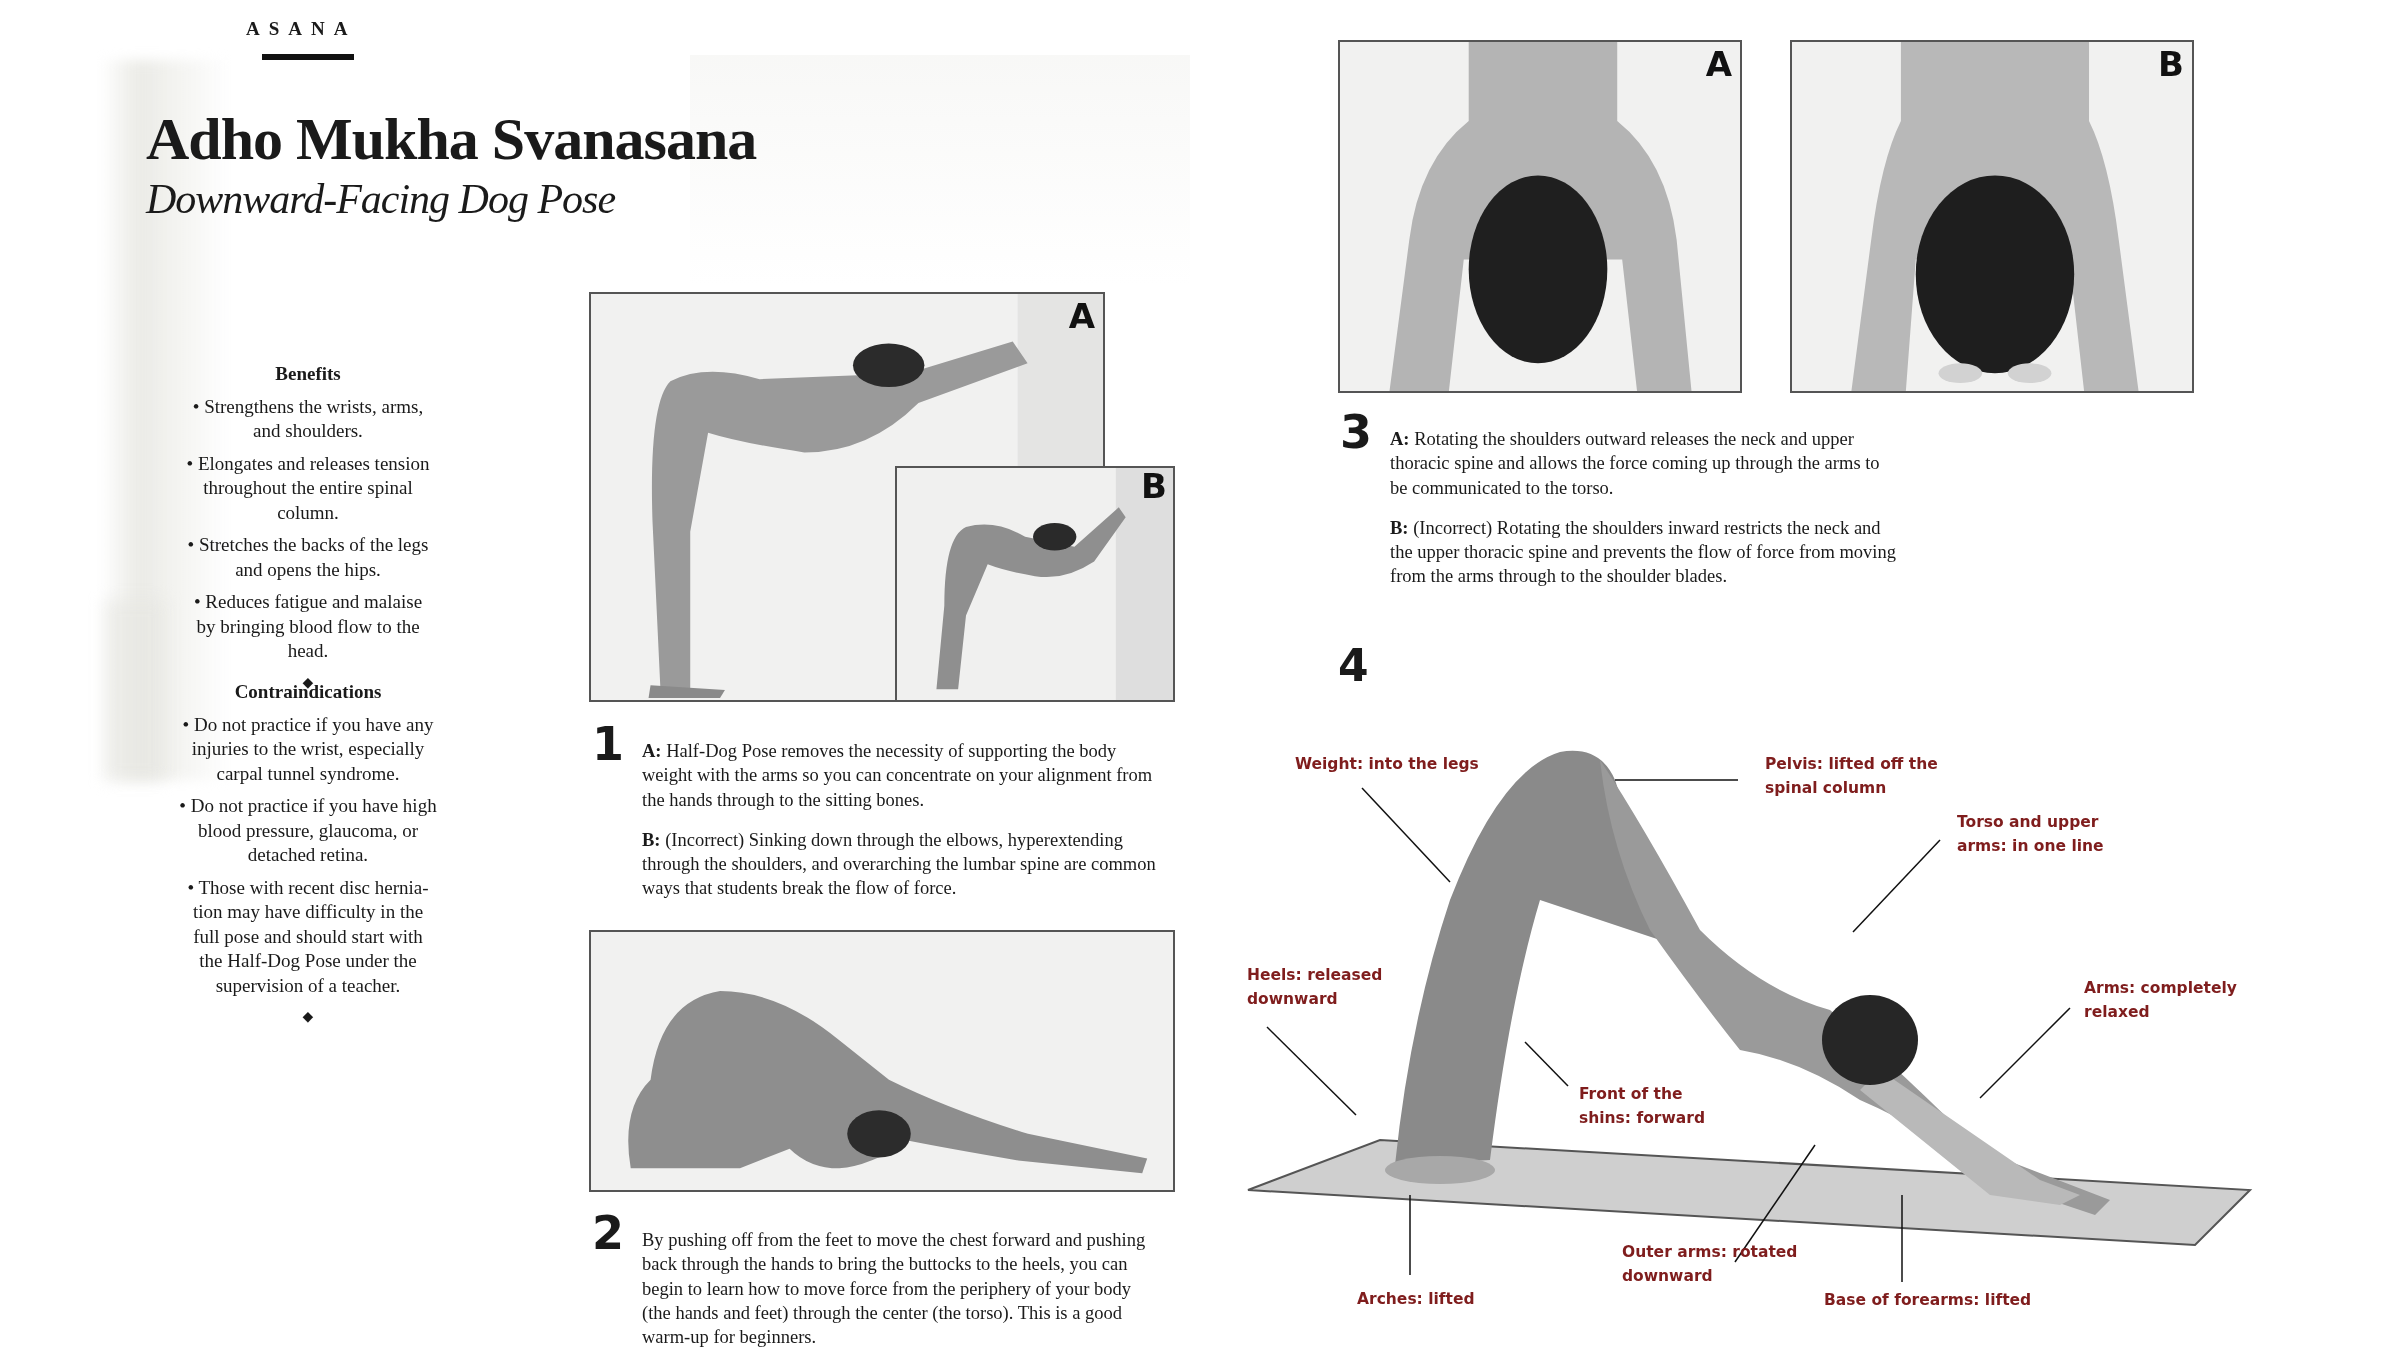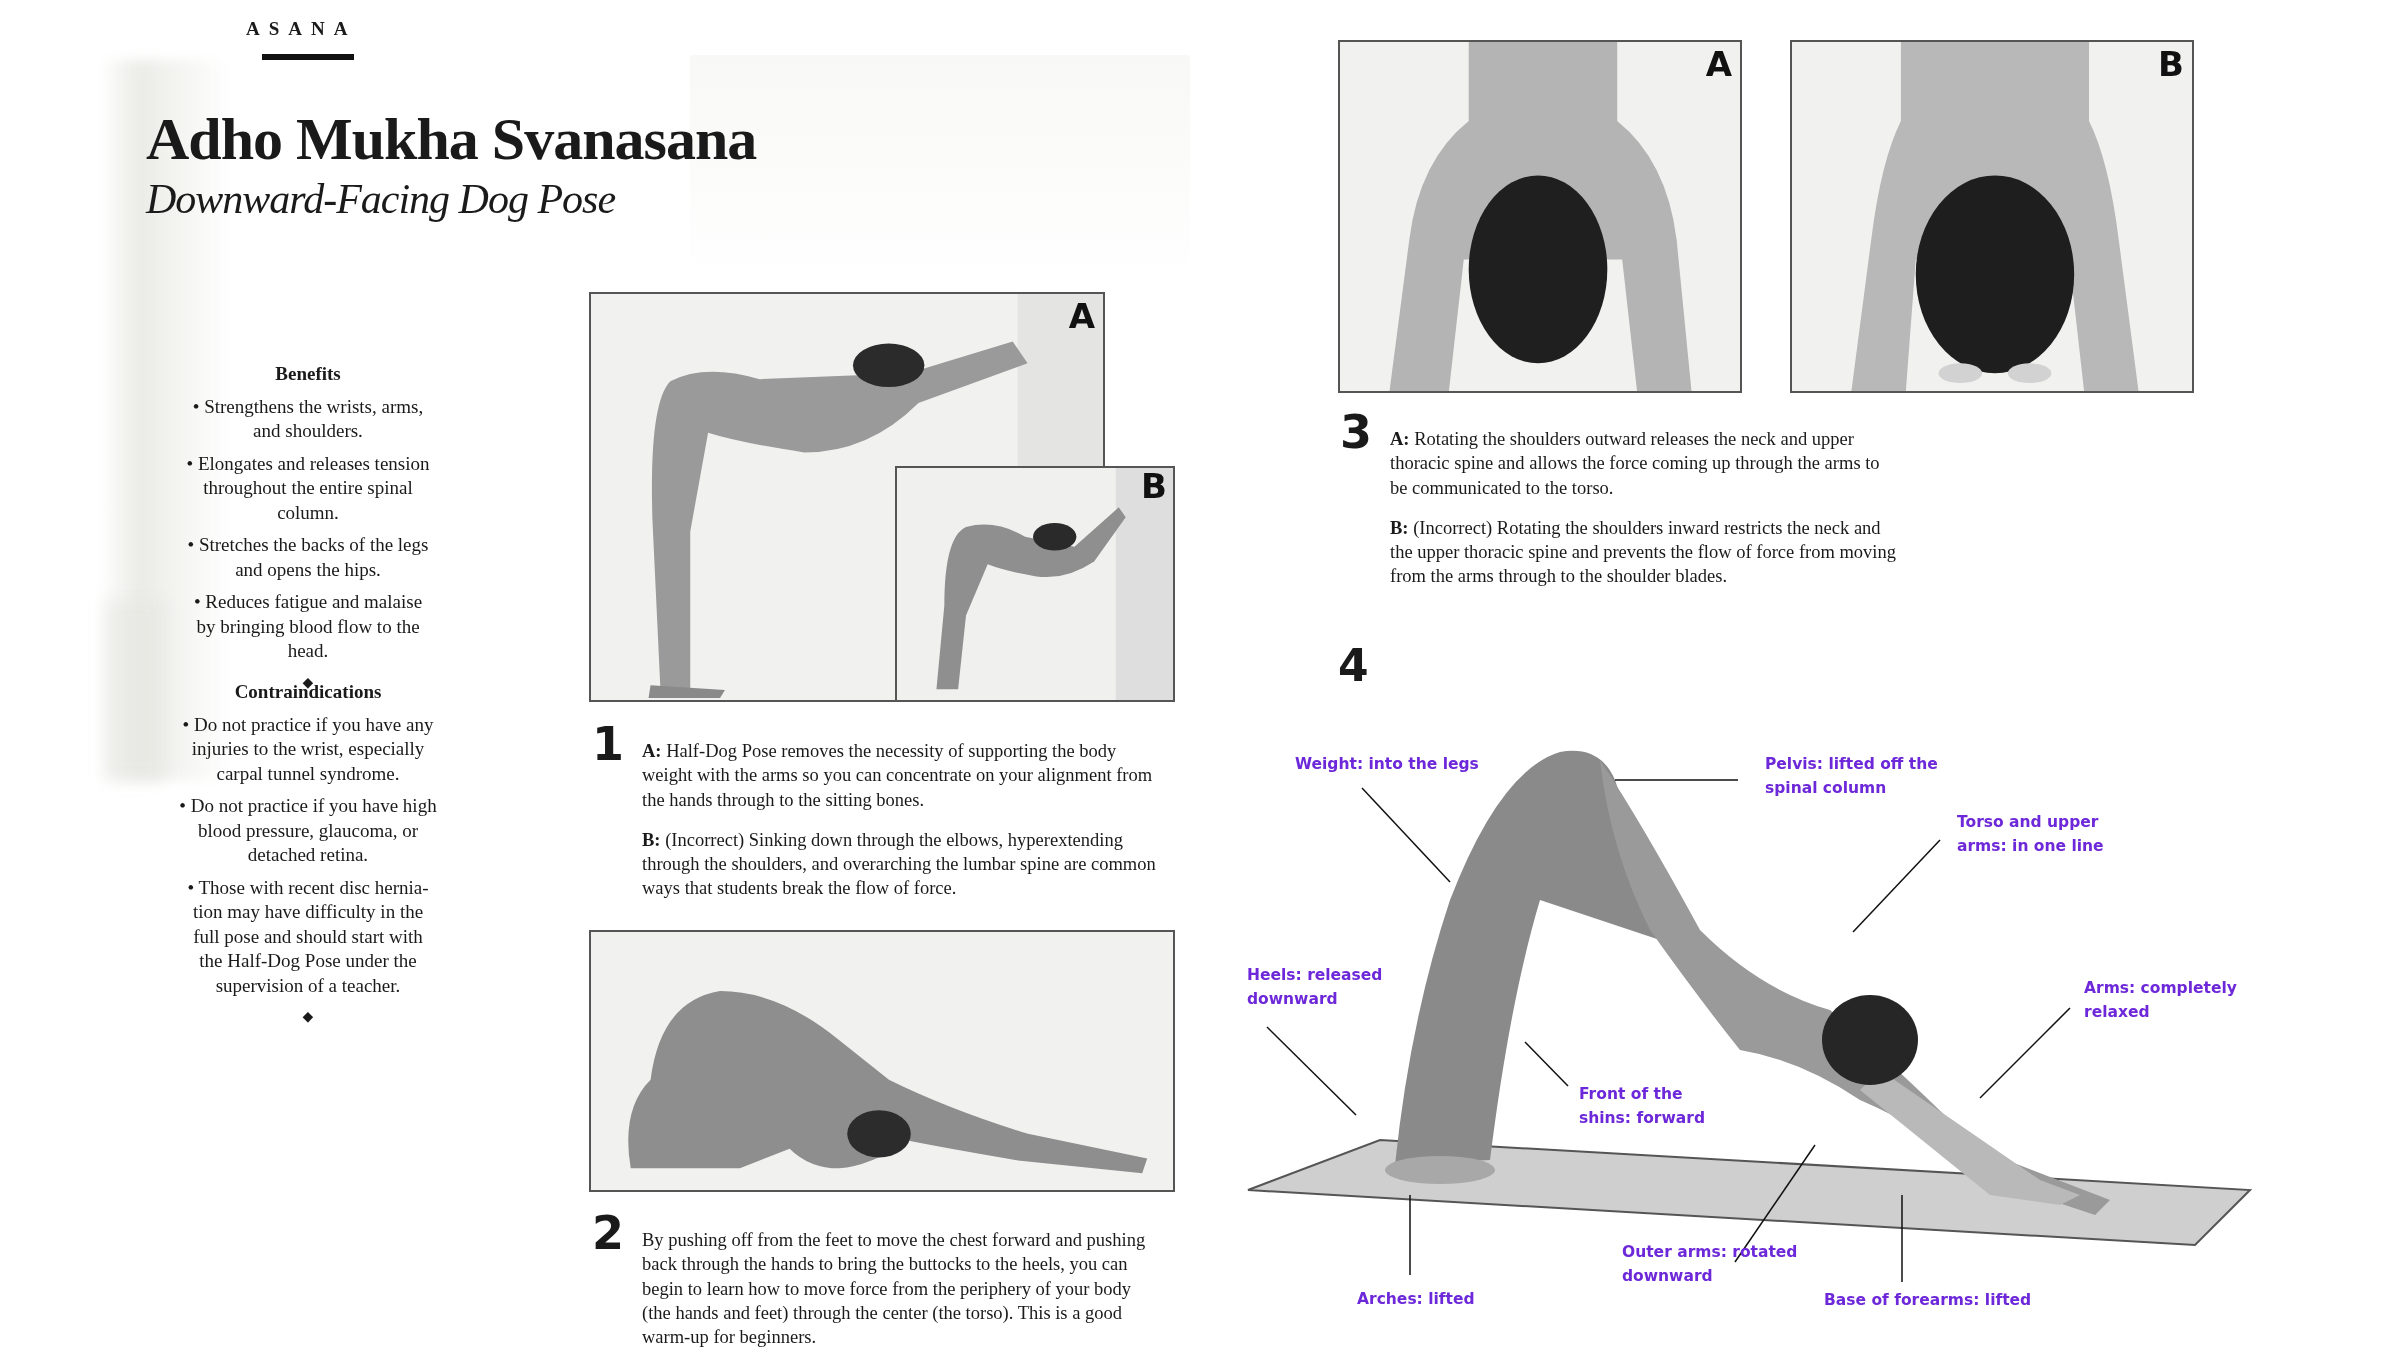--- a/index.html
+++ b/index.html
@@ -25,21 +25,21 @@
   .photo { position:absolute; border:2px solid #555; background:#f1f1f0; overflow:hidden; box-sizing:border-box; }
   .photo svg { position:absolute; left:0; top:0; width:100%; height:100%; }
   .photo-label { position:absolute; font-family:"DejaVu Sans","Liberation Sans",sans-serif; font-weight:bold; font-size:34px; color:#111; }
 
   .caption { position:absolute; font-size:18.5px; line-height:24.3px; }
   .caption .num { position:absolute; left:-34px; top:-2px; font-family:"DejaVu Sans","Liberation Sans",sans-serif; font-weight:bold; font-size:46px; line-height:46px; }
   .caption p { margin:16px; }
   .caption b { font-weight:bold; }
 
   .fig-num { font-family:"DejaVu Sans","Liberation Sans",sans-serif; font-weight:bold; font-size:44px; }
-  .anno { position:absolute; font-family:"DejaVu Sans","Liberation Sans",sans-serif; font-weight:bold; font-size:15.5px; line-height:24px; white-space:nowrap; color:#6d28d9; }
+  .anno { position:absolute; font-family:"DejaVu Sans","Liberation Sans",sans-serif; font-weight:bold; font-size:15.5px; line-height:24px; white-space:nowrap; color:#7f1d1d; }
   .leader { position:absolute; left:0; top:0; width:2400px; height:1350px; pointer-events:none; }
 </style>
 </head>
 <body>
 
 <div class="wash"></div>
 <div class="wash2"></div>
 <div class="wash3"></div>
 
 <div class="abs kicker">ASANA</div>

